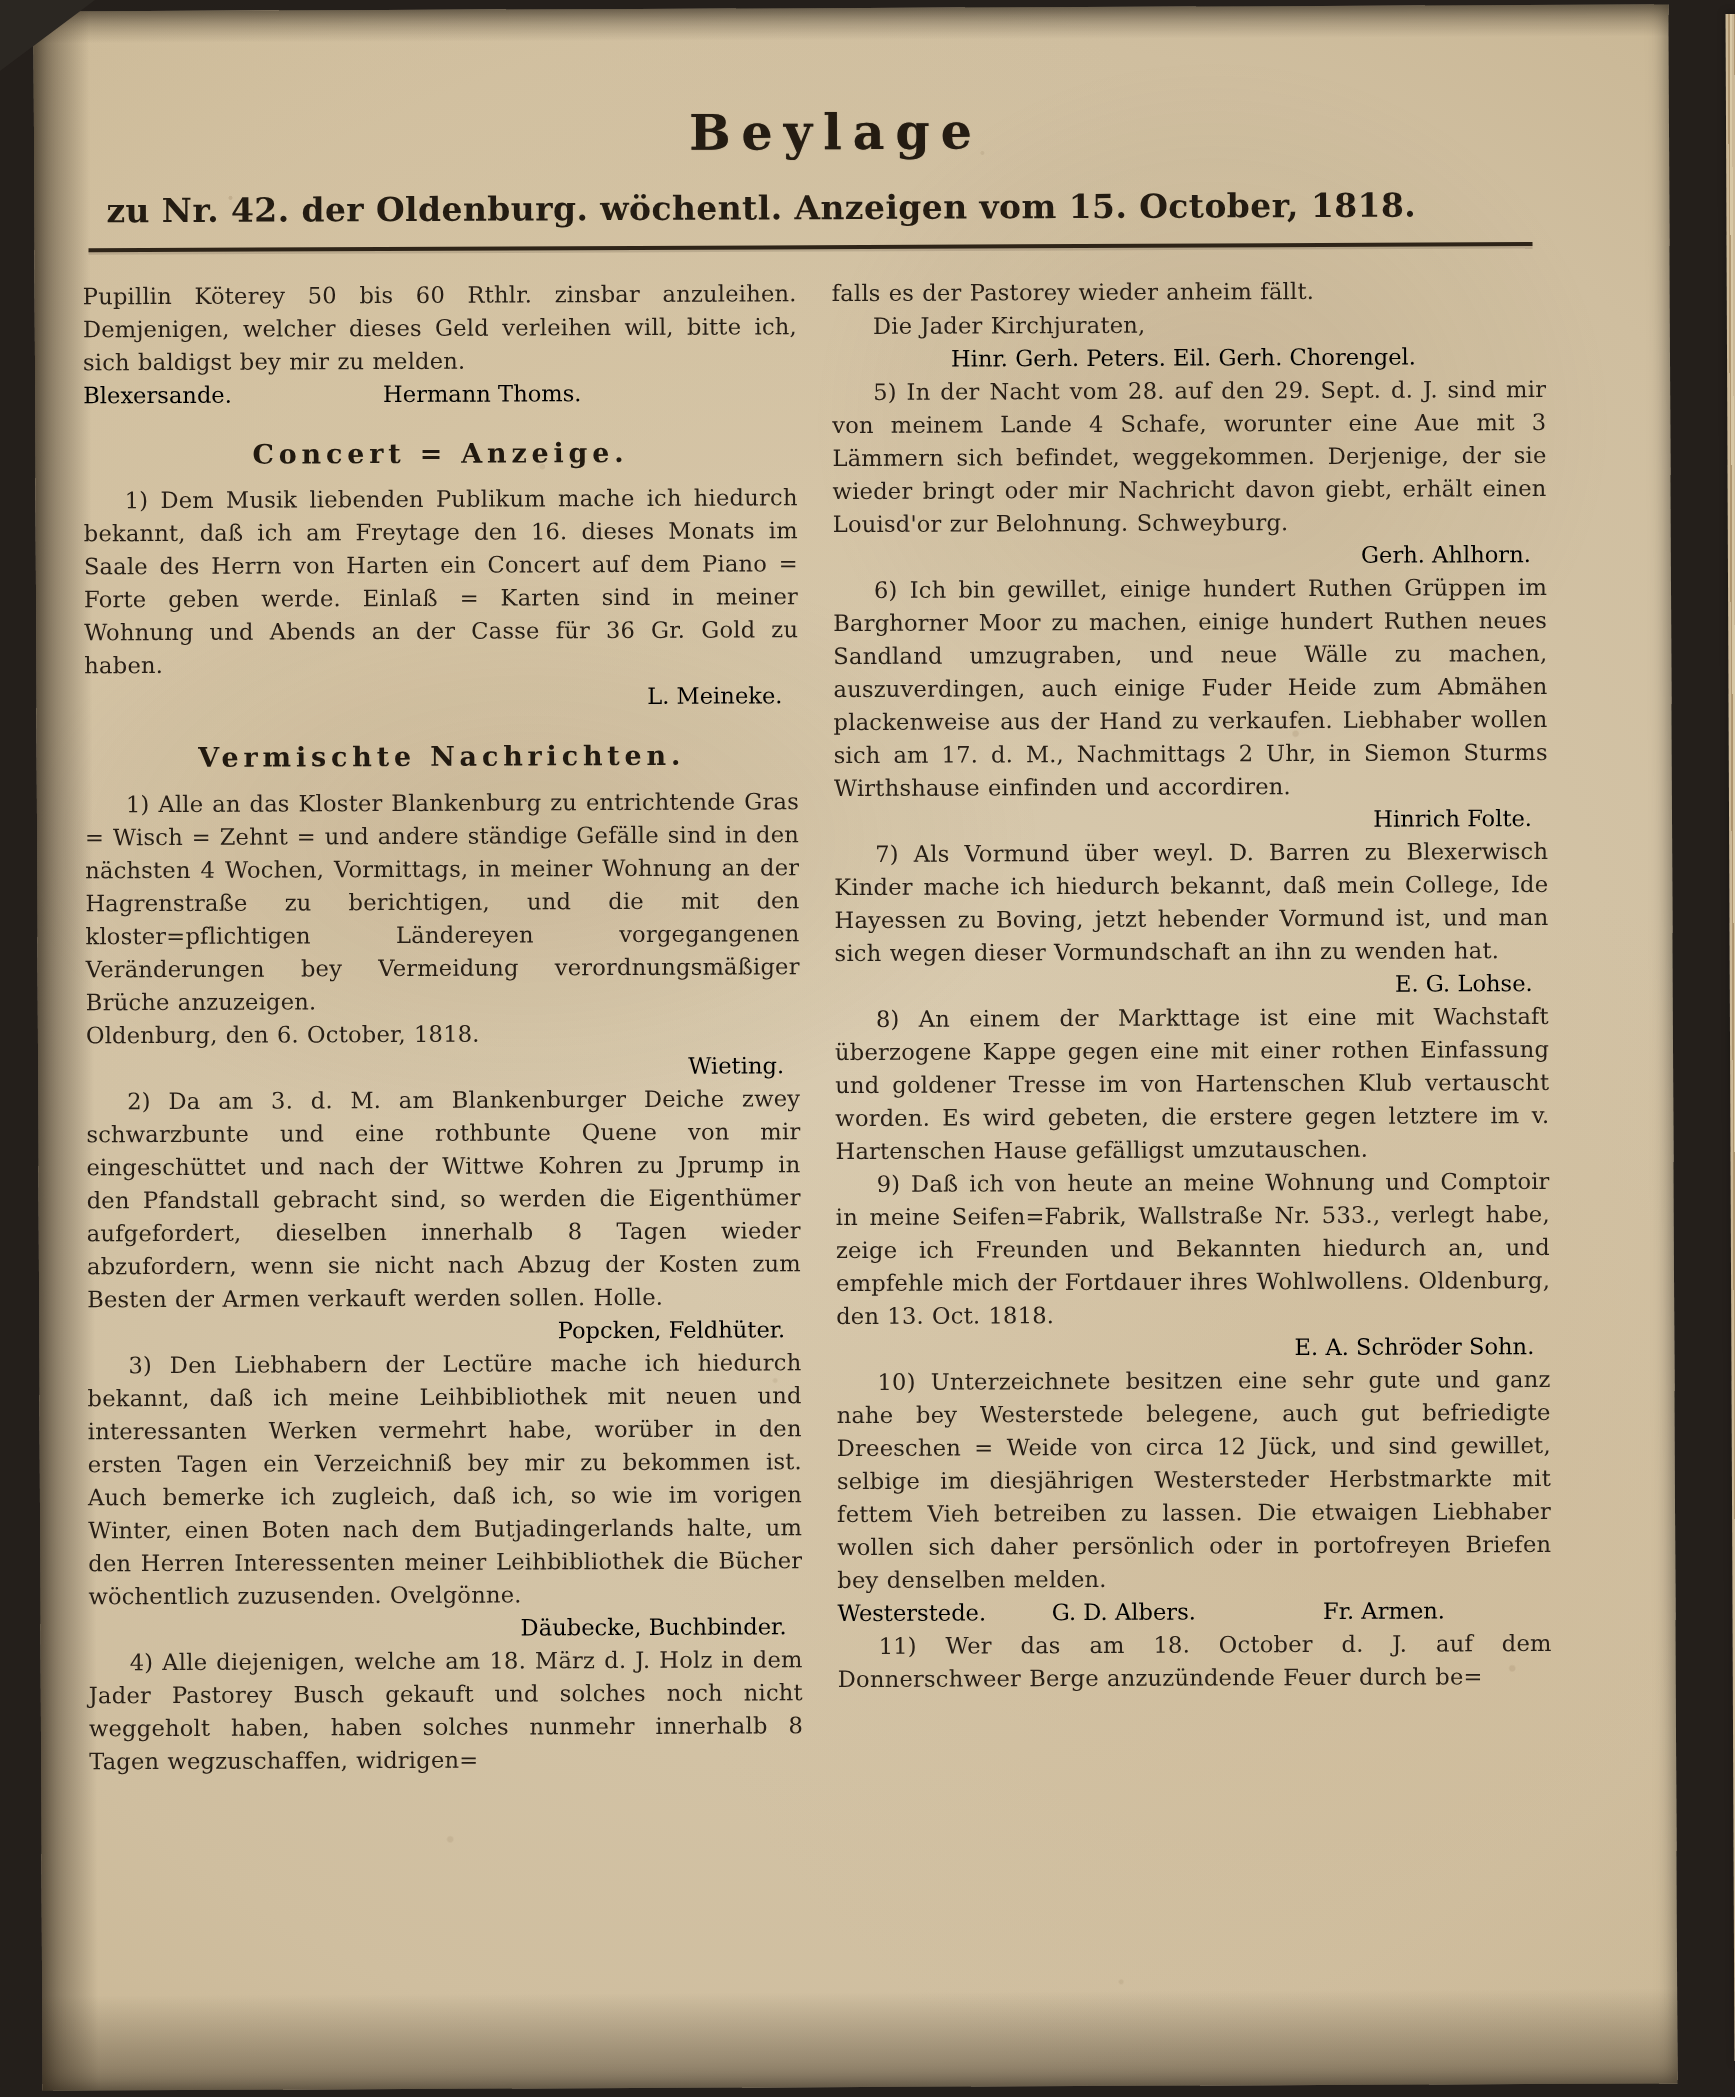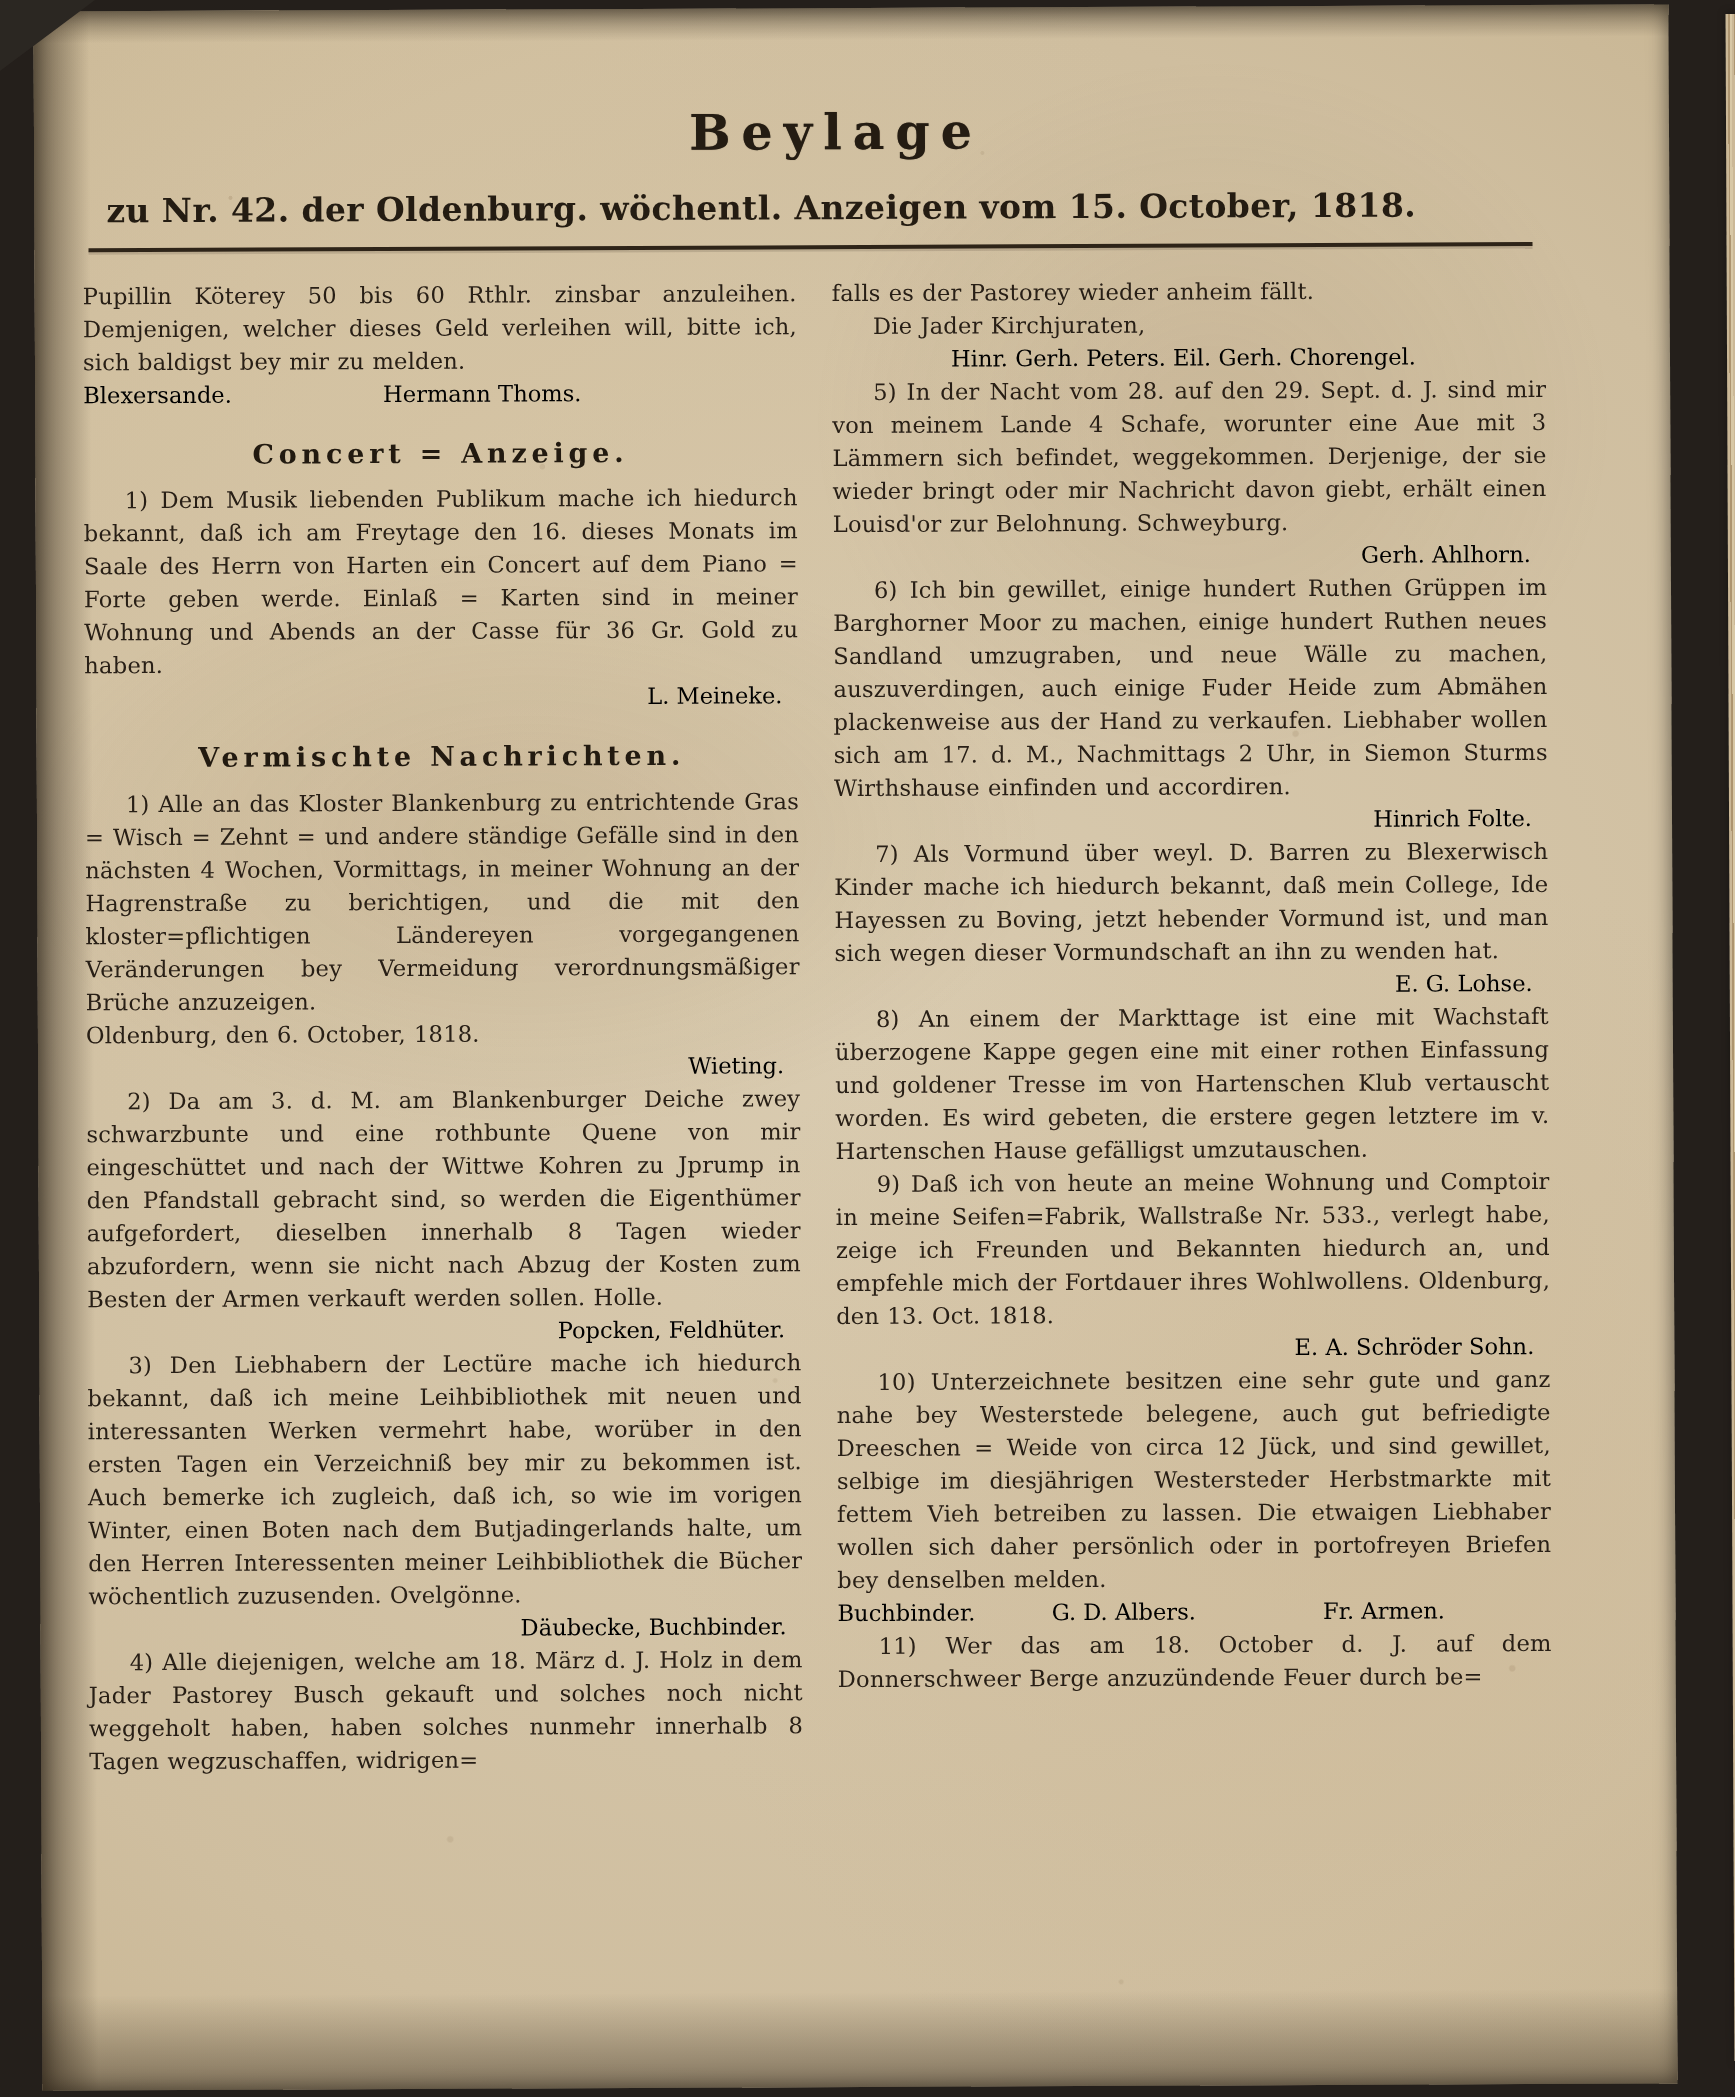--- a/index.html
+++ b/index.html
@@ -248,21 +248,21 @@
           <div class="para indent">7) Als Vormund über weyl. D. Barren zu Blexerwisch Kinder mache ich hiedurch bekannt, daß mein College, Ide Hayessen zu Boving, jetzt hebender Vormund ist, und man sich wegen dieser Vormundschaft an ihn zu wenden hat.</div>
           <div class="signature-right">E. G. Lohse.</div>
 
           <div class="para indent">8) An einem der Markttage ist eine mit Wachstaft überzogene Kappe gegen eine mit einer rothen Einfassung und goldener Tresse im von Hartenschen Klub vertauscht worden. Es wird gebeten, die erstere gegen letztere im v. Hartenschen Hause gefälligst umzutauschen.</div>
 
           <div class="para indent">9) Daß ich von heute an meine Wohnung und Comptoir in meine Seifen=Fabrik, Wallstraße Nr. 533., verlegt habe, zeige ich Freunden und Bekannten hiedurch an, und empfehle mich der Fortdauer ihres Wohlwollens. Oldenburg, den 13. Oct. 1818.</div>
           <div class="signature-right">E. A. Schröder Sohn.</div>
 
           <div class="para indent">10) Unterzeichnete besitzen eine sehr gute und ganz nahe bey Westerstede belegene, auch gut befriedigte Dreeschen = Weide von circa 12 Jück, und sind gewillet, selbige im diesjährigen Westersteder Herbstmarkte mit fettem Vieh betreiben zu lassen. Die etwaigen Liebhaber wollen sich daher persönlich oder in portofreyen Briefen bey denselben melden.</div>
           <div class="signature-split">
-            <div class="left" style="width:30%">Buchbinder.</div>
+            <div class="left" style="width:30%">Westerstede.</div>
             <div class="right" style="width:38%">G. D. Albers.</div>
             <div class="right" style="width:32%">Fr. Armen.</div>
           </div>
 
           <div class="para indent">11) Wer das am 18. October d. J. auf dem Donnerschweer Berge anzuzündende Feuer durch be=</div>
         </div>
 
       </div>
     </div>
   </div>

